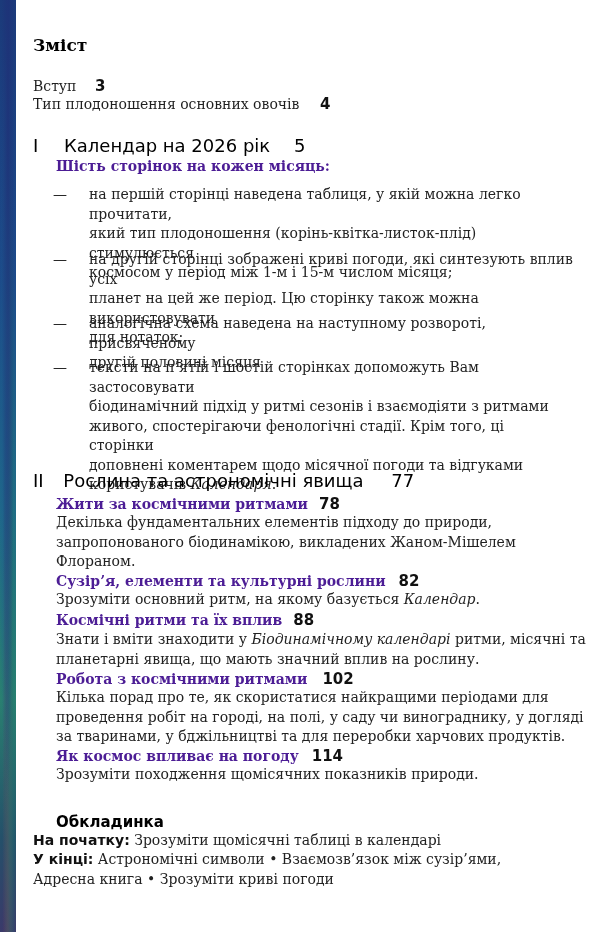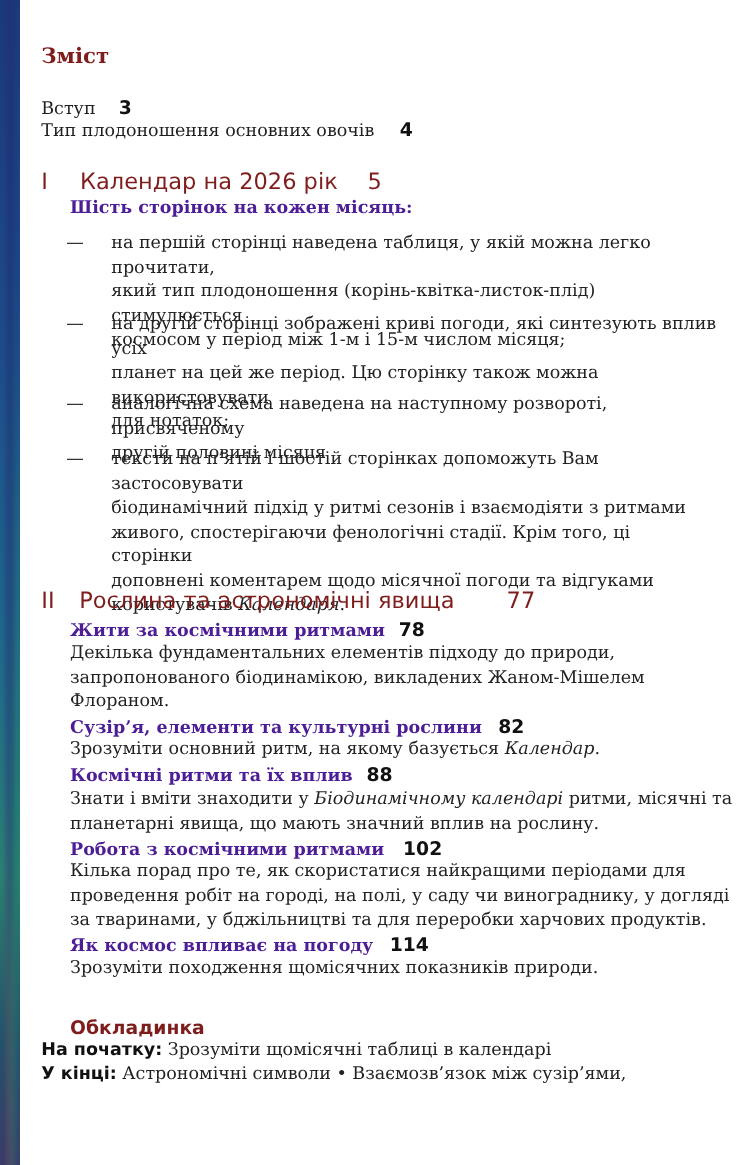--- a/index.html
+++ b/index.html
@@ -12,21 +12,21 @@
     position: absolute; left: 0; top: 0; width: 16px; height: 932px;
     background:
       radial-gradient(ellipse at 50% 10%, rgba(30,50,120,0.9), transparent 60%),
       radial-gradient(ellipse at 40% 45%, rgba(30,90,140,0.8), transparent 55%),
       radial-gradient(ellipse at 60% 70%, rgba(30,120,110,0.8), transparent 55%),
       radial-gradient(ellipse at 50% 95%, rgba(110,50,90,0.7), transparent 50%),
       linear-gradient(180deg, #1b3a7a 0%, #1c4a8a 30%, #1f6a8a 55%, #2a8070 75%, #24506a 90%, #3a3a6a 100%);
   }
   .page { position: absolute; left: 33px; top: 0; width: 560px; }
   .abs { position: absolute; white-space: nowrap; }
-  .green { color: #7f1d1d; }
+  .green { color: #000000; }
   .title { font-weight: bold; font-size: 17px; }
   .plain { font-size: 14px; }
   .num { font-family: "DejaVu Sans", sans-serif; font-weight: bold; font-size: 15px; color: #111; }
   .sec { font-family: "DejaVu Sans", sans-serif; font-size: 18px; font-weight: normal; }
   .sub { font-weight: bold; font-size: 14px; color: #4c1d95; }
   .body { font-size: 14px; line-height: 19.5px; color: #222; }
   .dash-item { position: absolute; left: 20px; width: 520px; font-size: 14px; line-height: 19.5px; color: #222; }
   .dash-item .dash { position: absolute; left: 0; top: 0; }
   .dash-item .txt { margin-left: 36px; display: block; white-space: pre-line; }
   .sans { font-family: "DejaVu Sans", sans-serif; }
@@ -80,21 +80,21 @@
       <span class="txt"><span>тексти на п’ятій і шостій сторінках допоможуть Вам застосовувати
 біодинамічний підхід у ритмі сезонів і взаємодіяти з ритмами
 живого, спостерігаючи фенологічні стадії. Крім того, ці сторінки
 доповнені коментарем щодо місячної погоди та відгуками
 користувачів </span><em>Календаря</em><span>.</span></span>
   </div>
 
   <div class="abs green sec" style="top:470px;left:0;">
     <span>II</span>
     <span style="margin-left:14px;">Рослина та астрономічні явища</span>
-    <span style="margin-left:36px;">77</span>
+    <span style="margin-left:22px;">77</span>
   </div>
 
   <div class="abs" style="top:494px;left:23px;">
     <span class="sub">Жити за космічними ритмами</span>
     <span class="num" style="margin-left:6px;margin-top:32px;">78</span>
   </div>
   <div class="abs body" style="top:513px;left:23px;">
     <div>Декілька фундаментальних елементів підходу до природи,</div>
     <div>запропонованого біодинамікою, викладених Жаном-Мішелем</div>
     <div>Флораном.</div>
@@ -134,14 +134,15 @@
   <div class="abs body" style="top:765px;left:23px;">
     <div>Зрозуміти походження щомісячних показників природи.</div>
   </div>
 
   <div class="abs green sans" style="top:813px;left:0;font-weight:bold;font-size:15px;margin-left:23px;">Обкладинка</div>
   <div class="abs body" style="top:831px;left:0;">
     <span class="cover-label">На початку:</span><span> Зрозуміти щомісячні таблиці в календарі</span>
   </div>
   <div class="abs body" style="top:850px;left:0;">
     <div><span class="cover-label">У кінці:</span><span> Астрономічні символи • Взаємозв’язок між сузір’ями,</span></div>
+    <div>Адресна книга • Зрозуміти криві погоди</div>
   </div>
 </div>
 
 </body></html>

